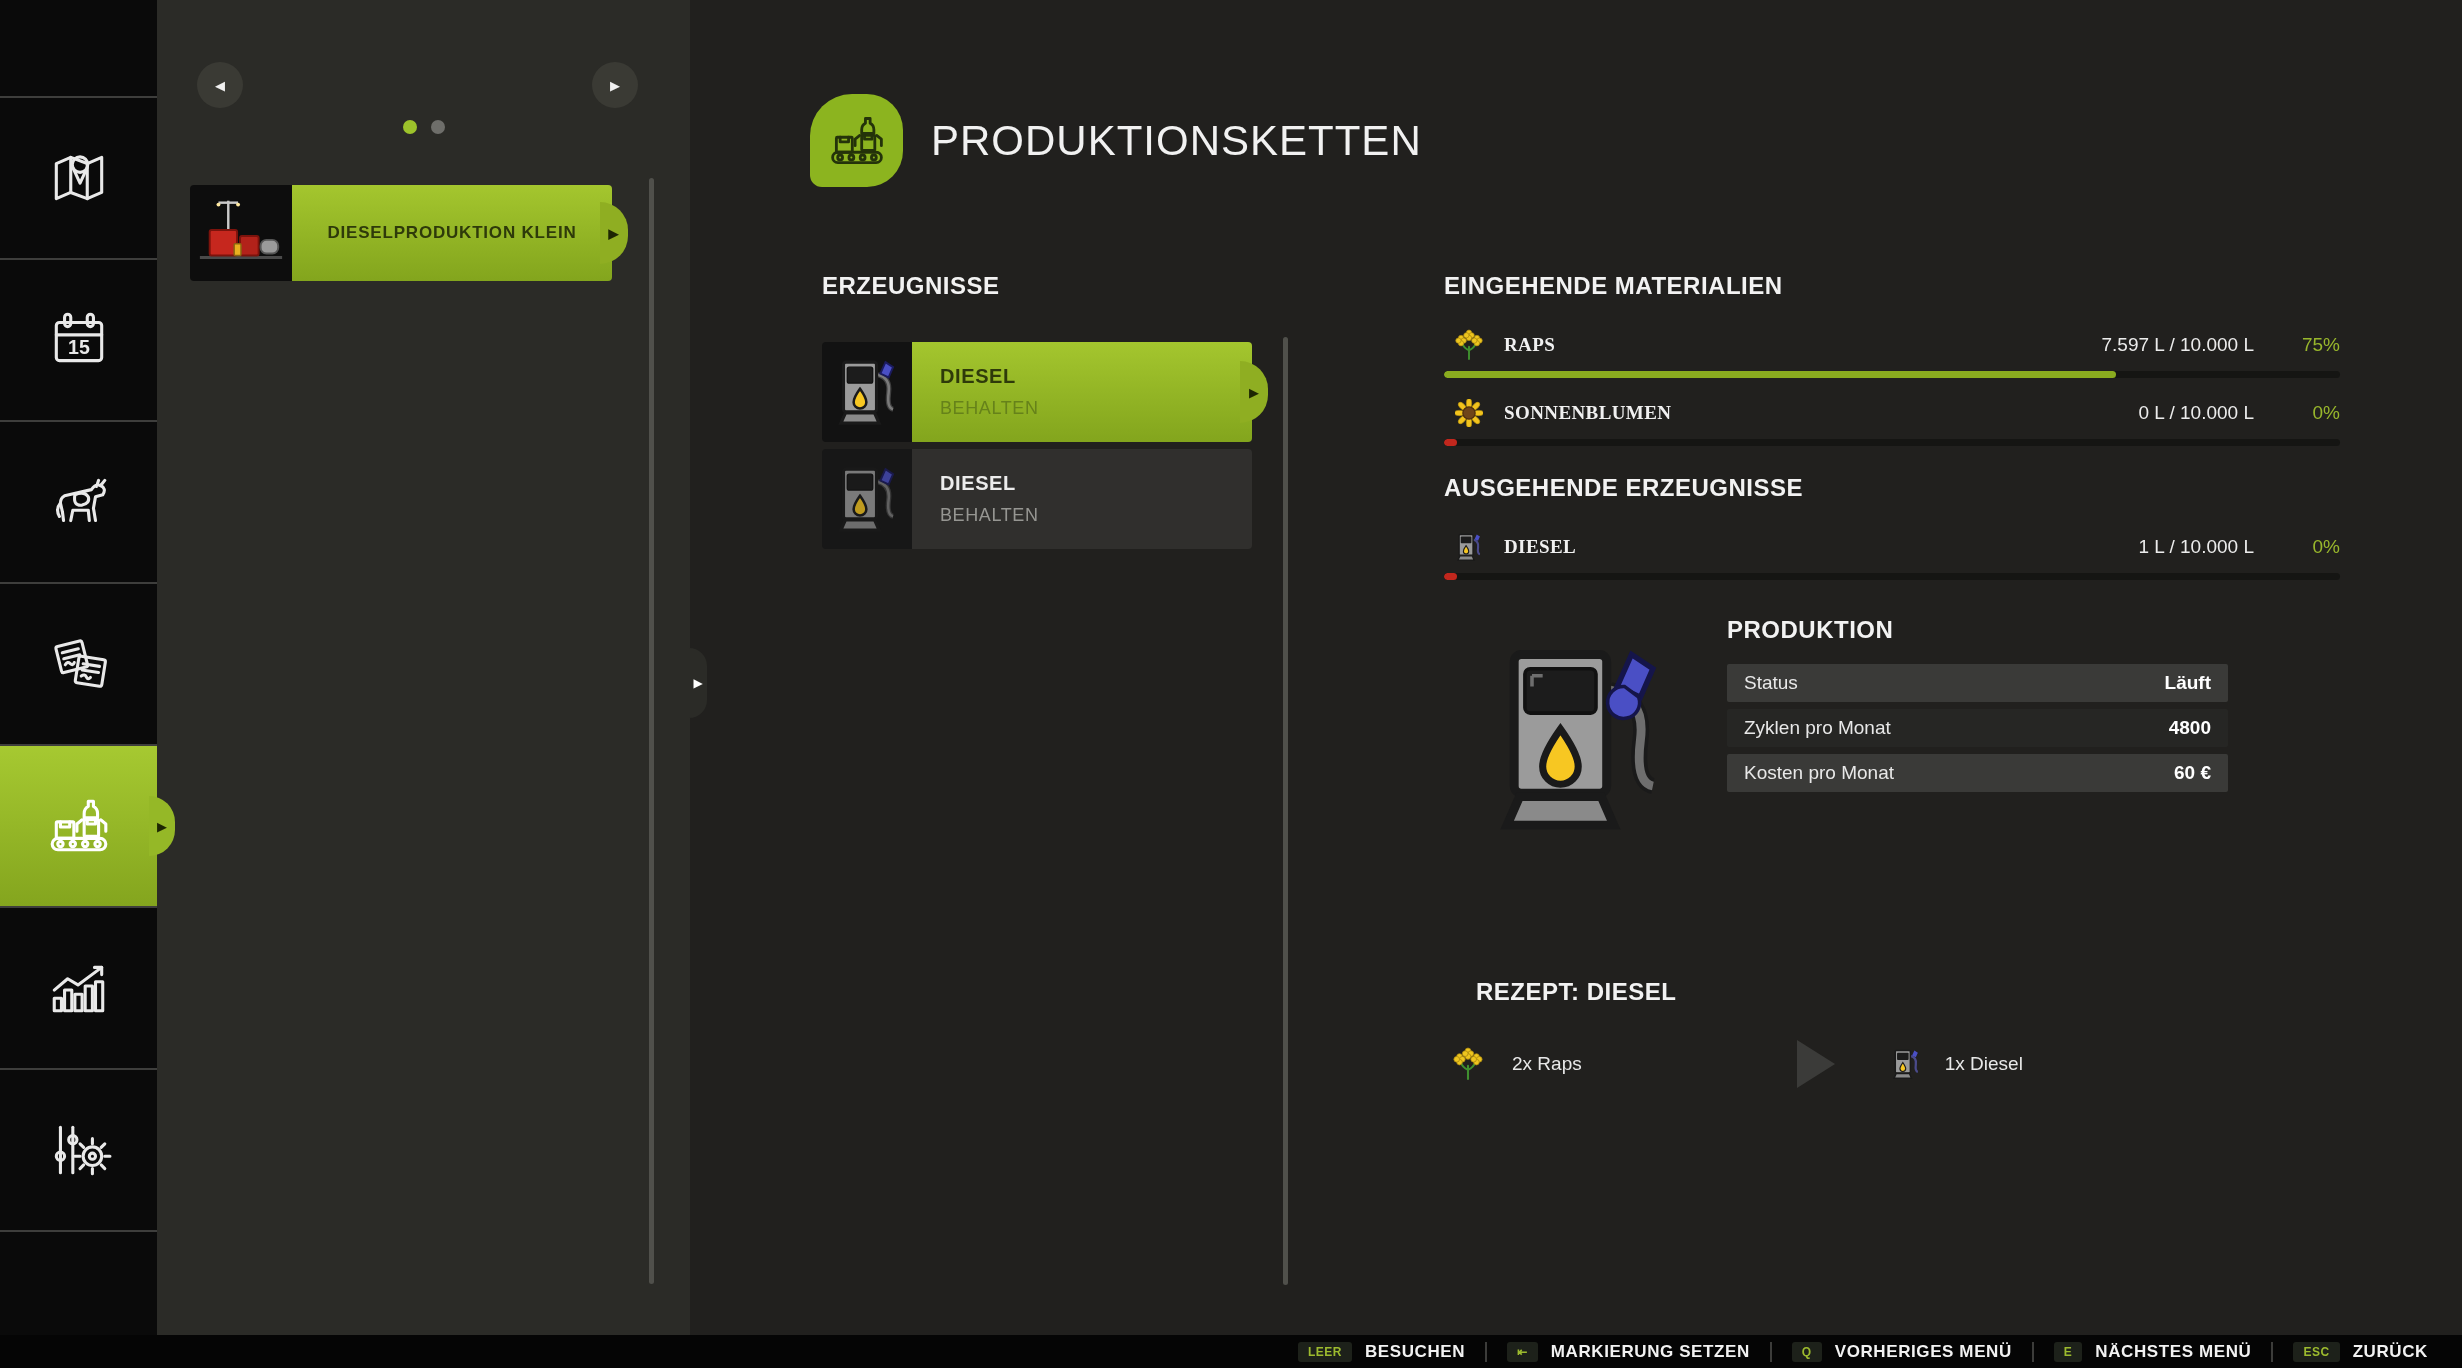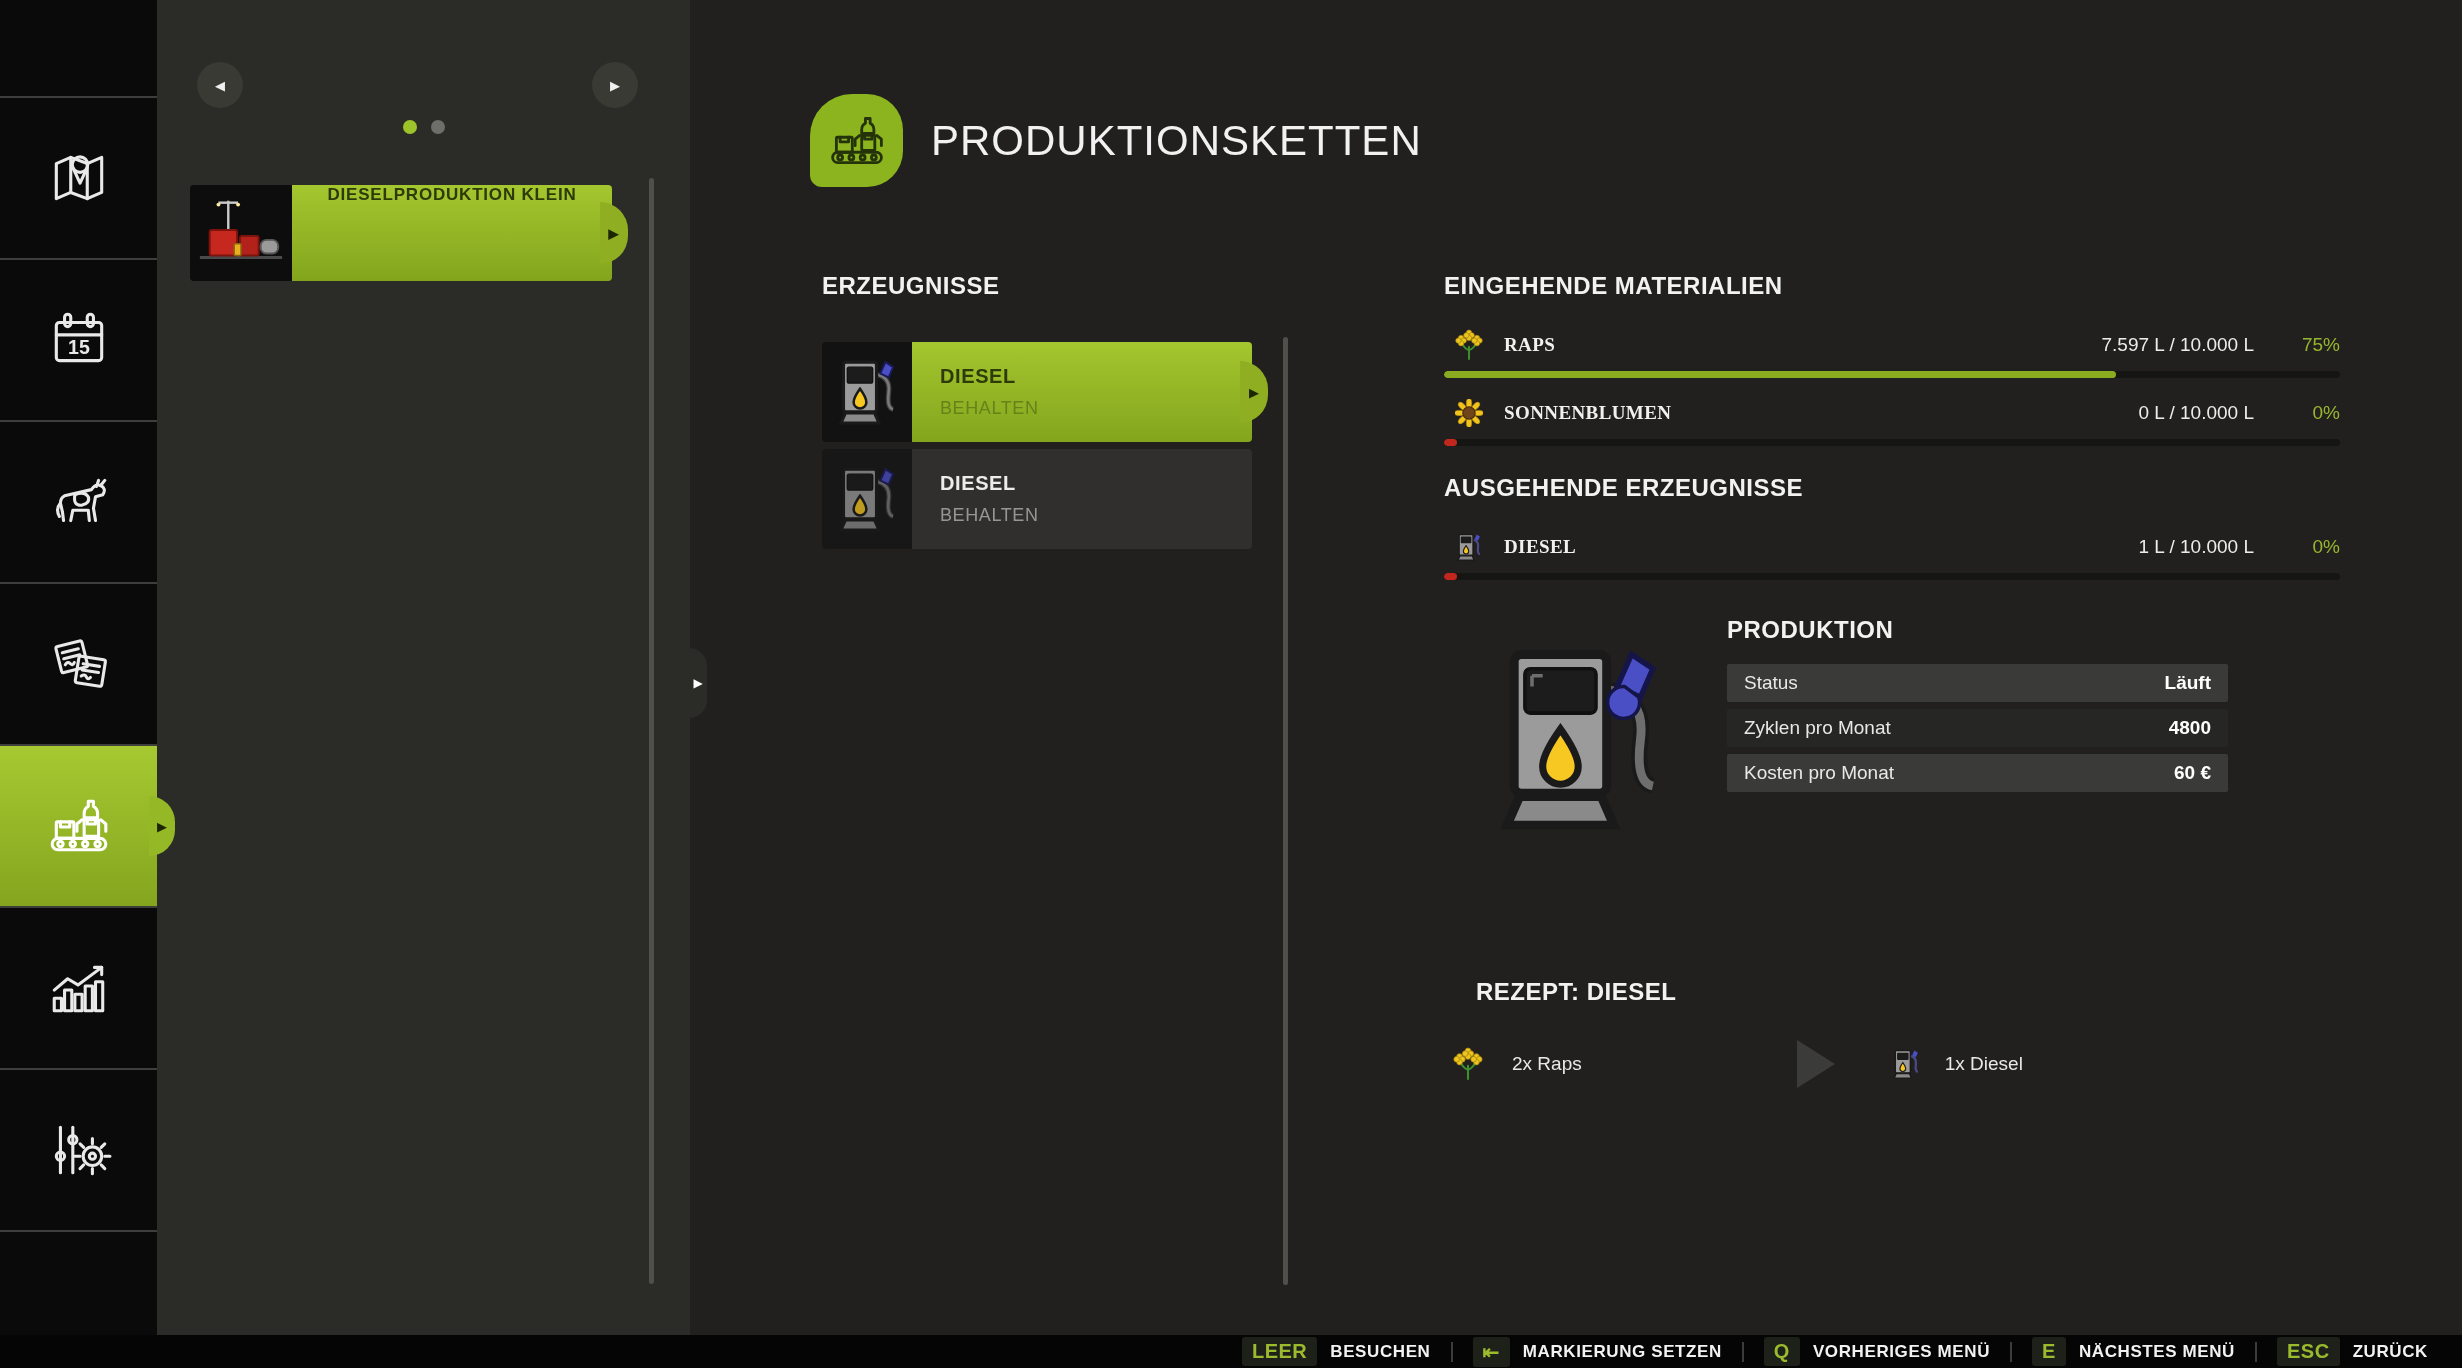--- a/index.html
+++ b/index.html
@@ -23,21 +23,21 @@
   .nav-circle { position:absolute; top:62px; width:46px; height:46px; border-radius:50%; background:#3a3a34;
      display:flex; align-items:center; justify-content:center; color:#f0f0f0; font-size:13px; cursor:pointer; }
   .nav-left { left:40px; } .nav-right { right:52px; }
   .panel-title { position:absolute; top:66px; left:0; right:0; text-align:center; color:#f2f2f2; font-size:30px; font-weight:bold; letter-spacing:1px; }
   .page-dots { position:absolute; top:120px; left:0; right:0; display:flex; justify-content:center; gap:14px; }
   .dot { width:14px; height:14px; border-radius:50%; }
   .dot.on { background:#9dc32b; } .dot.off { background:#6e6e6a; }
   .owned-item { position:absolute; top:185px; left:33px; width:422px; height:96px; display:flex; cursor:pointer; }
   .owned-thumb { width:102px; background:#0d0d0d; border-radius:4px 0 0 4px; display:flex; align-items:center; justify-content:center; }
   .owned-label { flex:1; position:relative; background:linear-gradient(180deg,#a4c62e,#83a51d); border-radius:0 4px 4px 0;
-     display:flex; align-items:flex-start; justify-content:center; color:#2e3a0a; font-size:17px; font-weight:bold; letter-spacing:0.8px; }
+     display:flex; align-items:center; justify-content:center; color:#2e3a0a; font-size:17px; font-weight:bold; letter-spacing:0.8px; }
   .bump { position:absolute; right:-16px; top:50%; transform:translateY(-50%); width:28px; height:62px;
      background:#8fae22; border-radius:0 31px 31px 0; display:flex; align-items:center; justify-content:center;
      color:#1d2603; font-size:13px; }
   .panel-scrollbar { position:absolute; left:492px; top:178px; width:5px; height:1106px; background:#50504b; border-radius:3px; }
   .panel-handle { position:absolute; right:-17px; top:648px; width:18px; height:70px; background:#2b2b27;
      border-radius:0 20px 20px 0; display:flex; align-items:center; justify-content:center; color:#fff; font-size:12px; cursor:pointer; z-index:5; }
 
   
   .main { position:absolute; left:690px; top:0; width:1772px; height:1368px; z-index:1; }
   .main-header { position:absolute; left:120px; top:94px; display:flex; align-items:center; gap:28px; }
@@ -92,21 +92,21 @@
   .recipe-row { display:flex; align-items:center; padding-left:8px; }
   .recipe-qty { font-size:19px; color:#e8e8e8; margin-left:28px; }
   .recipe-arrow { margin-left:215px; width:0; height:0; border-top:24px solid transparent; border-bottom:24px solid transparent; border-left:38px solid #3b3b39; }
   .recipe-out-icon { margin-left:58px; }
   .recipe-out-qty { margin-left:26px; font-size:19px; color:#e8e8e8; }
 
   
   .bottombar { position:absolute; left:0; top:1335px; width:2462px; height:33px; background:#050505; z-index:6;
      display:flex; align-items:center; justify-content:flex-end; padding-right:14px; }
   .bb-item { display:flex; align-items:center; }
-  .bb-key { background:#1d211a; color:#9cba2e; font-size:20px; font-weight:bold; padding:3px 10px; border-radius:3px; letter-spacing:0.5px; }
+  .bb-key { background:#1d211a; color:#9cba2e; font-size:12px; font-weight:bold; padding:3px 10px; border-radius:3px; letter-spacing:0.5px; }
   .bb-label { color:#f2f2f2; font-size:17px; font-weight:bold; letter-spacing:0.6px; margin:0 20px 0 13px; }
   .bb-sep { width:2px; height:20px; background:#3c3c3a; margin-right:20px; }
 
   svg { display:block; }
   .oln { fill:none; stroke:currentColor; stroke-width:3; stroke-linecap:round; stroke-linejoin:round; }
 </style>
 </head>
 <body>
 
 <div id="screen">

